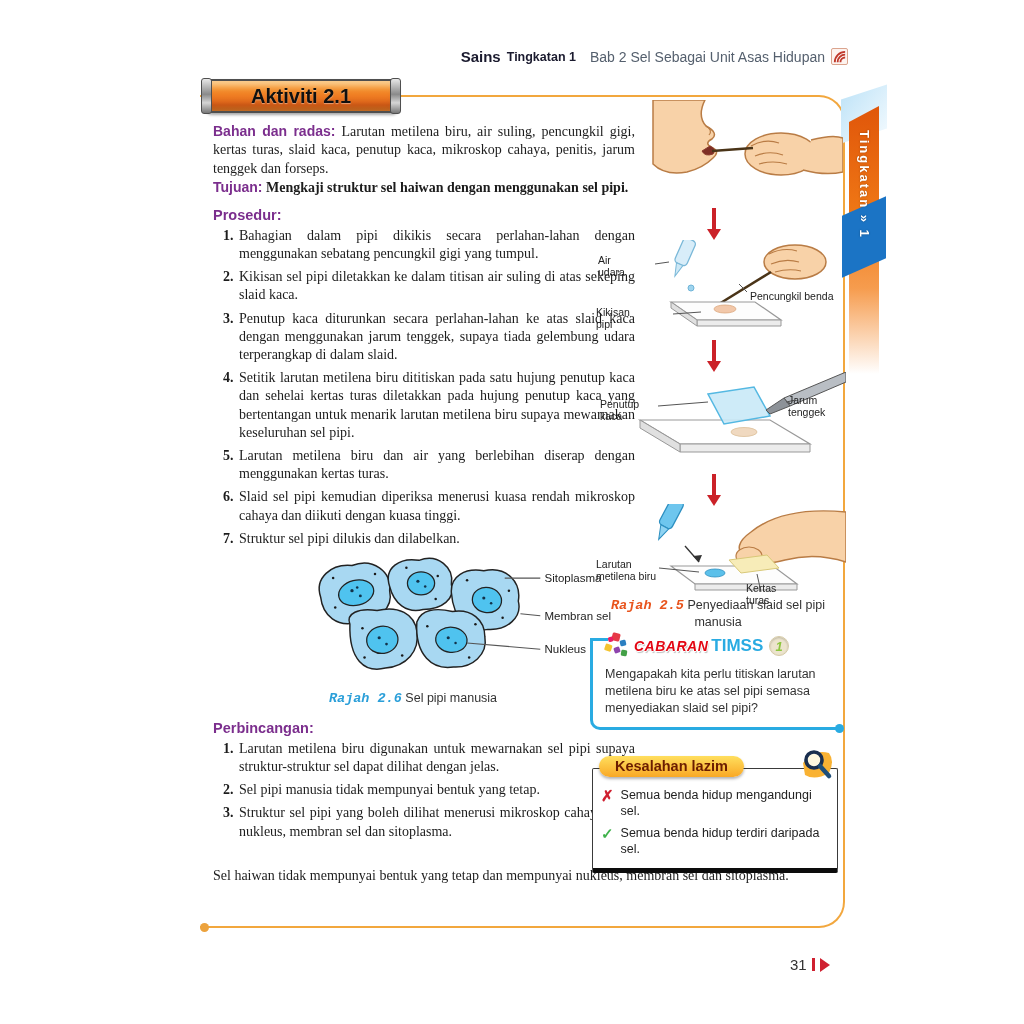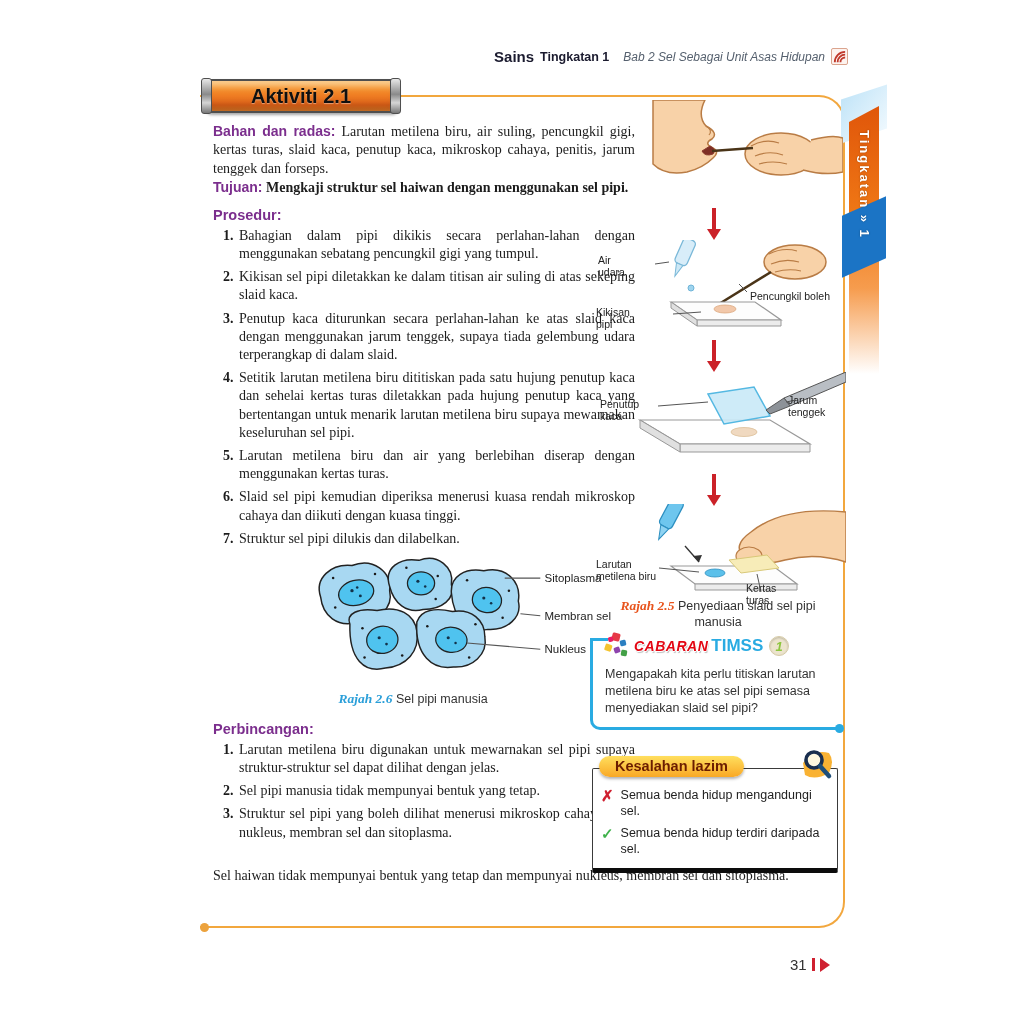--- a/index.html
+++ b/index.html
@@ -4,21 +4,21 @@
 <style>
   * { margin:0; padding:0; box-sizing:border-box; }
   body { width:1024px; height:1024px; position:relative; background:#ffffff; overflow:hidden;
          font-family:"Liberation Serif", serif; color:#1c1c1c; }
 
   
   .hdr { position:absolute; top:48px; left:0; width:848px; display:flex; justify-content:flex-end;
          align-items:center; gap:6px; font-family:"Liberation Sans", sans-serif; }
   .hdr .brand { font-weight:bold; font-size:15px; color:#1a1a2e; }
   .hdr .edition { font-weight:bold; font-size:12.5px; color:#1a1a2e; margin-right:8px; }
-  .hdr .chapter { font-style:italic; font-size:12px; color:#55606e; }
+  .hdr .chapter { font-size:14px; color:#55606e; }
   .hdr-logo { width:17px; height:17px; background:#fdf3ef; border:1px solid #dba48e; border-radius:2px; }
 
   
   .frame { position:absolute; left:200px; top:95px; width:645px; height:833px;
            border:2px solid #f2a73e; border-left:none;
            border-top-right-radius:26px; border-bottom-right-radius:26px; }
   .frame-dot { position:absolute; left:200px; top:923px; width:9px; height:9px; border-radius:50%;
                background:#eca23d; }
 
   
@@ -56,21 +56,21 @@
   .inline-head { font-family:"Liberation Sans", sans-serif; font-weight:bold; color:#7b2e8d; font-size:14px; }
   ol.num { margin:2px 0 0 24px; }
   ol.num li { font-size:14px; line-height:1.3; text-align:justify; margin-bottom:5px; padding-left:2px; }
   ol.num li::marker { font-weight:bold; }
 
   
   .diagram-wrap { position:relative; width:420px; margin-top:4px; }
   .svglab { font-family:"Liberation Sans", sans-serif; font-size:11px; fill:#222; }
   .caption { text-align:center; font-family:"Liberation Sans", sans-serif; font-size:12.5px; color:#333;
              margin:2px 0 0; }
-  .cap-ref { font-family:Liberation Serif, serif; font-weight:bold; font-style:italic; font-size:13.5px; }
+  .cap-ref { font-family:Liberation Mono, monospace; font-weight:bold; font-style:italic; font-size:13.5px; }
   .cap-ref.blue { color:#2b9fd9; } .cap-ref.orange { color:#e8541d; }
 
   
   .kesimpulan { position:absolute; left:213px; top:868px; width:640px; }
   .kesimpulan p { font-size:14px; }
 
   
   .col-right { position:absolute; left:588px; top:100px; width:258px; height:800px; }
   .ill { position:absolute; }
   .ill-label { position:absolute; font-family:"Liberation Sans", sans-serif; font-size:10.5px;
@@ -281,21 +281,21 @@
       <path d="M126,14 Q140,7 154,11 M128,24 Q142,18 156,22 M132,32 Q146,28 158,31" fill="none" stroke="#b97c45" stroke-width="1.1"></path>
       <line x1="128" y1="32" x2="76" y2="64" stroke="#4a3418" stroke-width="2.6"></line>
       <polygon points="28,62 112,62 138,80 54,80" fill="#fdfdfd" stroke="#999" stroke-width="1.2"></polygon>
       <polygon points="54,80 138,80 138,86 54,86" fill="#ececec" stroke="#999" stroke-width="1"></polygon>
       <polygon points="28,62 54,80 54,86 28,68" fill="#e0e0e0" stroke="#999" stroke-width="1"></polygon>
       <ellipse cx="82" cy="69" rx="11" ry="4" fill="#f2c8aa" stroke="#dca87f" stroke-width=".8"></ellipse>
       <line x1="104" y1="52" x2="96" y2="44" stroke="#555" stroke-width="1"></line>
       <line x1="58" y1="72" x2="30" y2="74" stroke="#555" stroke-width="1"></line>
     </svg>
     <span class="ill-label" style="left:10px; top:14px; width:42px">Air udara</span>
-    <span class="ill-label" style="left:162px; top:50px; width:92px">Pencungkil boleh</span>
+    <span class="ill-label" style="left:162px; top:50px; width:92px">Pencungkil benda</span>
     <span class="ill-label" style="left:8px; top:66px; width:48px">Kikisan pipi</span>
   </div>
 
   <div class="arrow" style="top:240px"></div>
 
   <div class="ill" style="left:0; top:272px; width:258px; height:98px;">
     <svg style="position:absolute;left:40px;top:0" width="218" height="98" viewBox="0 0 218 98">
       <polygon points="12,48 142,48 182,72 52,72" fill="#ffffff" stroke="#999" stroke-width="1.2"></polygon>
       <polygon points="52,72 182,72 182,80 52,80" fill="#ececec" stroke="#999" stroke-width="1"></polygon>
       <polygon points="12,48 52,72 52,80 12,56" fill="#e0e0e0" stroke="#999" stroke-width="1"></polygon>

